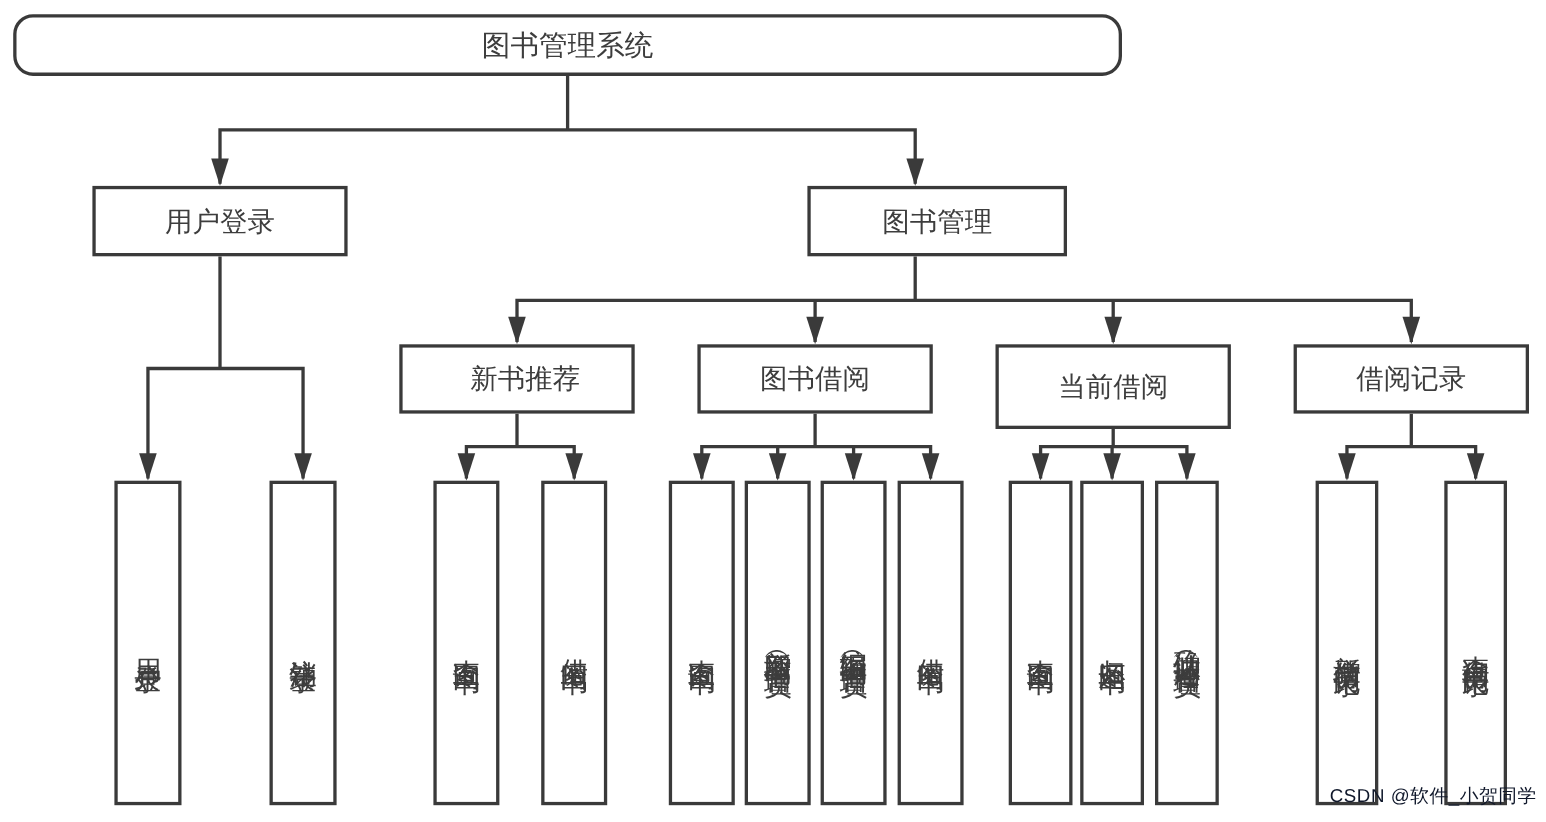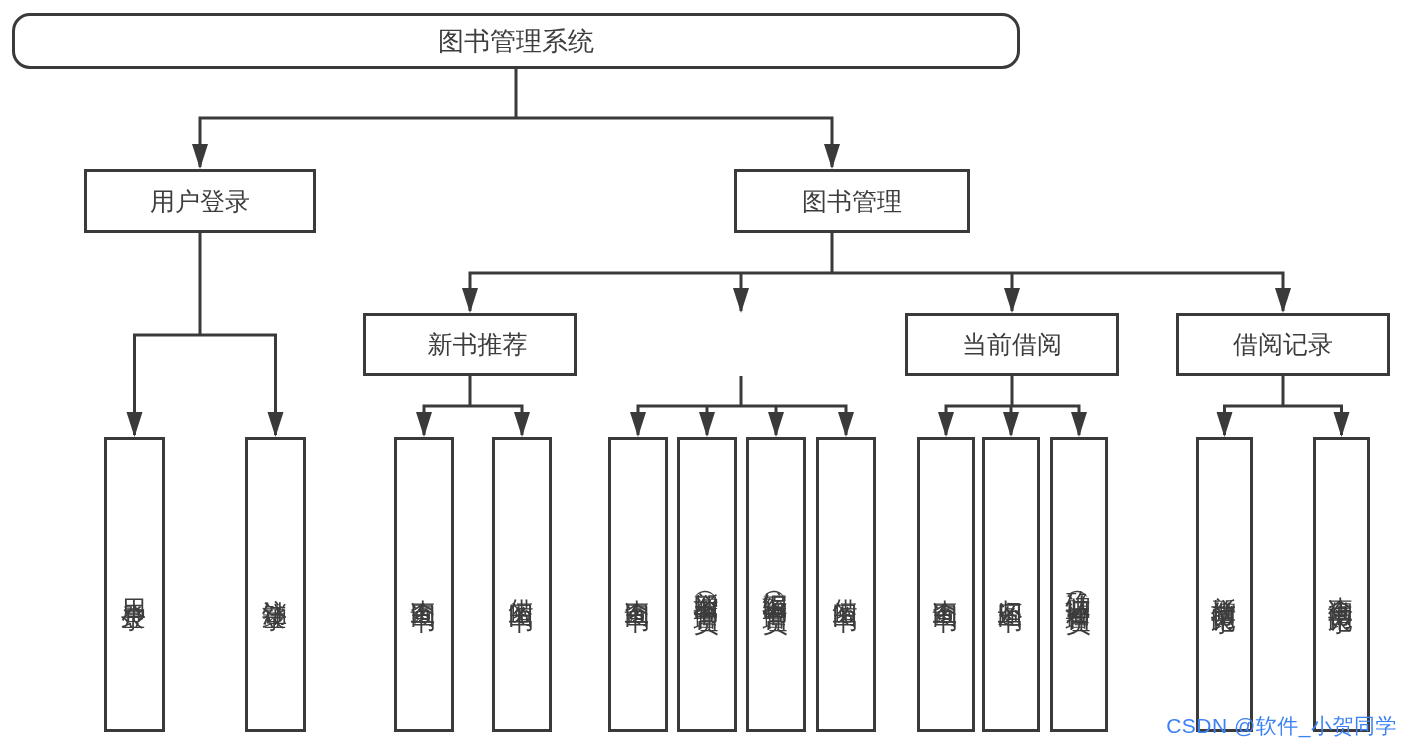--- a/index.html
+++ b/index.html
@@ -43,22 +43,22 @@
     text-orientation: mixed;
     color: #3d3d3d;
     font-size: 25px;
     letter-spacing: 3px;
     overflow: hidden;
   }
   .watermark {
     position: absolute;
     top: 712px;
     right: 8px;
-    font-size: 21px;
-    color: #3b82f6;
+    font-size: 17px;
+    color: #0f172a;
     letter-spacing: 0.5px;
     z-index: 5;
     white-space: nowrap;
   }
 </style>
 </head>
 <body>
 
 <div class="stage">
 
@@ -102,21 +102,24 @@
   <div class="node" style="left:84px; top:169px; width:232px; height:64px;">
     <span>用户登录</span>
   </div>
   <div class="node" style="left:714px; top:169px; width:236px; height:64px;margin-left:20px;">
     <span>图书管理</span>
   </div>
 
   <div class="node" style="left:363px; top:313px; width:214px; height:63px;padding-left:15px;">
     <span>新书推荐</span>
   </div>
-  <div class="node" style="left:905px; top:313px; width:214px; height:63px;">
+  <div class="node" style="left:634px; top:313px; width:214px; height:63px;">
+    <span>图书借阅</span>
+  </div>
+  <div class="node" style="left:905px; top:313px; width:214px; height:77px;">
     <span>当前借阅</span>
   </div>
   <div class="node" style="left:1176px; top:313px; width:214px; height:63px;">
     <span>借阅记录</span>
   </div>
 
   <div class="leaf" style="left:104px; width:61px;">
     <span>用户登录</span>
   </div>
   <div class="leaf" style="left:245px; width:61px;">

